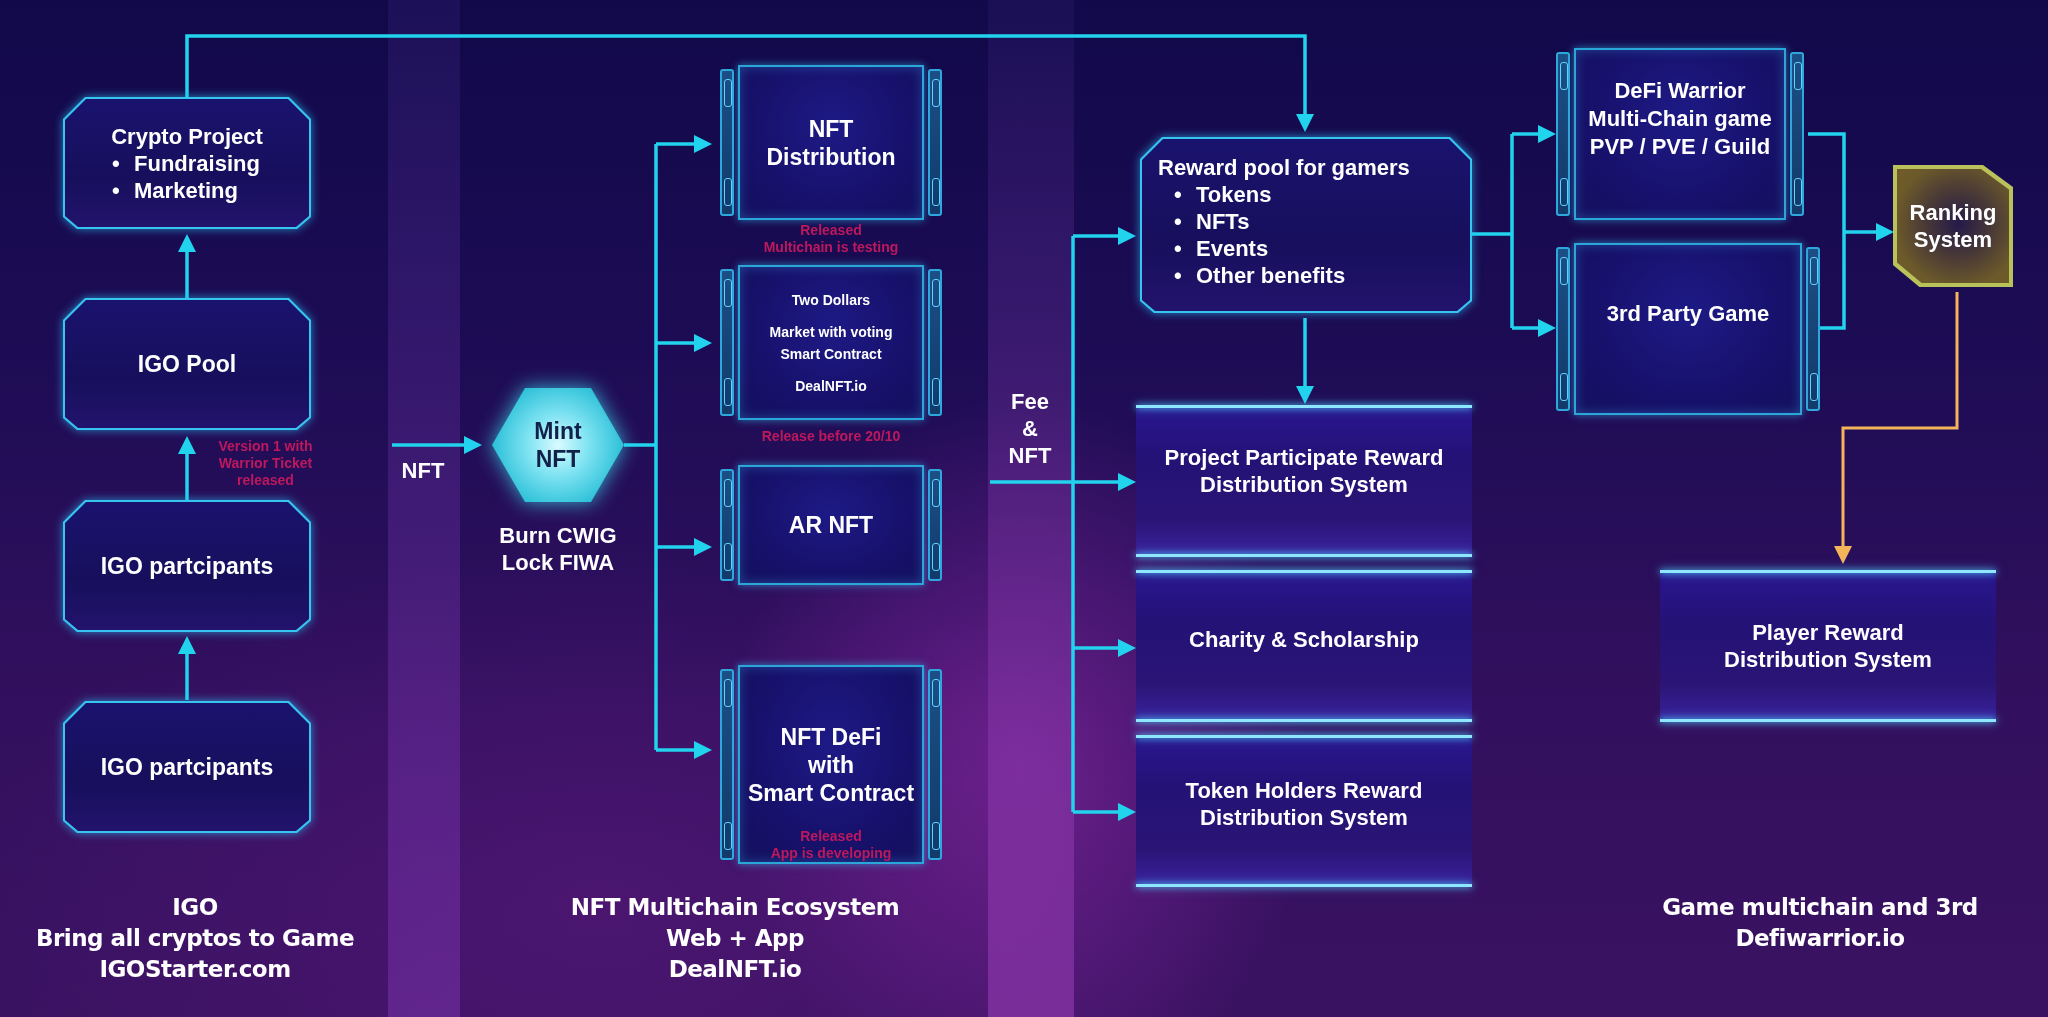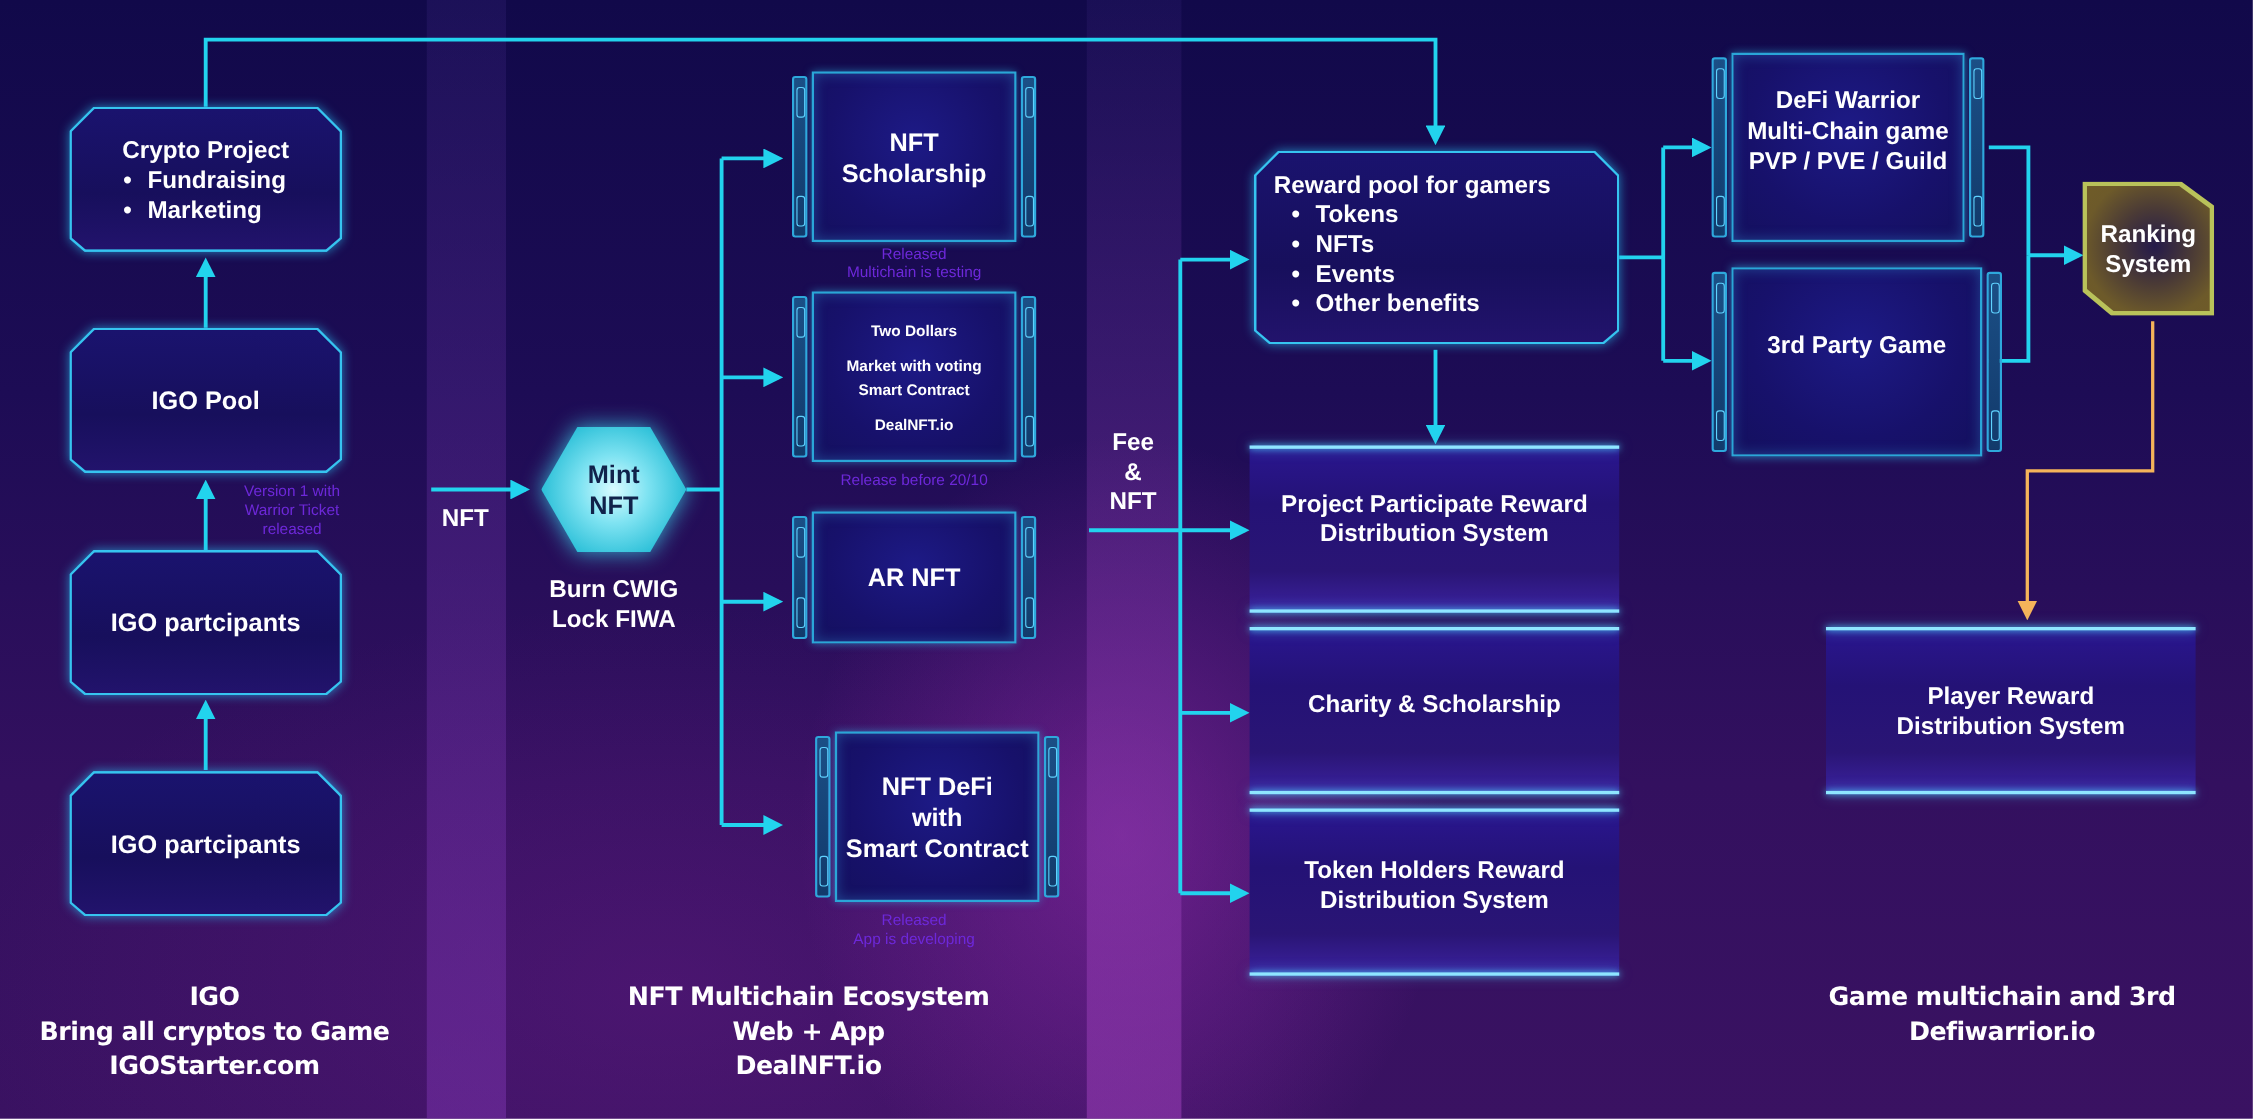--- a/index.html
+++ b/index.html
@@ -81,21 +81,21 @@
     clip-path: polygon(0 0, 75% 0, 100% 18%, 100% 100%, 22% 100%, 0 82%);
   }
   .rank-inner {
     position: absolute; inset: 4px;
     clip-path: polygon(0 0, 75% 0, 100% 18%, 100% 100%, 22% 100%, 0 82%);
     background: radial-gradient(circle at 55% 48%, #241a4a 0%, #4a3a36 40%, #6d5a2a 75%, #705c28 100%);
     display: flex; flex-direction: column; align-items: center; justify-content: center;
     font-weight: bold; font-size: 22px; line-height: 27px;
   }
 
-  .note { position: absolute; color: #6d28d9; font-weight: normal; font-size: 14px; line-height: 17px; text-align: center; }
+  .note { position: absolute; color: #be185d; font-weight: bold; font-size: 14px; line-height: 17px; text-align: center; }
   .free { position: absolute; font-weight: bold; text-align: center; }
   .footer { position: absolute; font-weight: bold; font-size: 23px; line-height: 31px; text-align: center; font-family: "DejaVu Sans", sans-serif; letter-spacing: -0.5px; }
 </style>
 </head>
 <body>
 
 <div class="band band-1"></div>
 <div class="band band-2"></div>
 
 <svg class="wires">
@@ -205,21 +205,21 @@
   <div>Lock FIWA</div>
 </div>
 
 <div class="frame" style="left:720px;top:65px;width:222px;height:155px;">
   <div class="rail l">
       <div class="notch t"></div>
       <div class="notch b"></div>
     </div>
   <div class="core label-lg">
     <div>NFT</div>
-    <div>Scholarship</div>
+    <div>Distribution</div>
   </div>
   <div class="rail r">
       <div class="notch t"></div>
       <div class="notch b"></div>
     </div>
 </div>
 <div class="note" style="left:720px;top:222px;width:222px;">
   <div>Released</div>
   <div>Multichain is testing</div>
 </div>
@@ -251,21 +251,21 @@
     </div>
   <div class="core label-lg">
     <div>AR NFT</div>
   </div>
   <div class="rail r">
       <div class="notch t"></div>
       <div class="notch b"></div>
     </div>
 </div>
 
-<div class="frame" style="left:720px;top:665px;width:222px;height:155px;margin-left:21px;">
+<div class="frame" style="left:720px;top:665px;width:222px;height:199px;">
   <div class="rail l">
       <div class="notch t"></div>
       <div class="notch b"></div>
     </div>
   <div class="core label-lg">
     <div>NFT DeFi</div>
     <div>with</div>
     <div>Smart Contract</div>
   </div>
   <div class="rail r">

